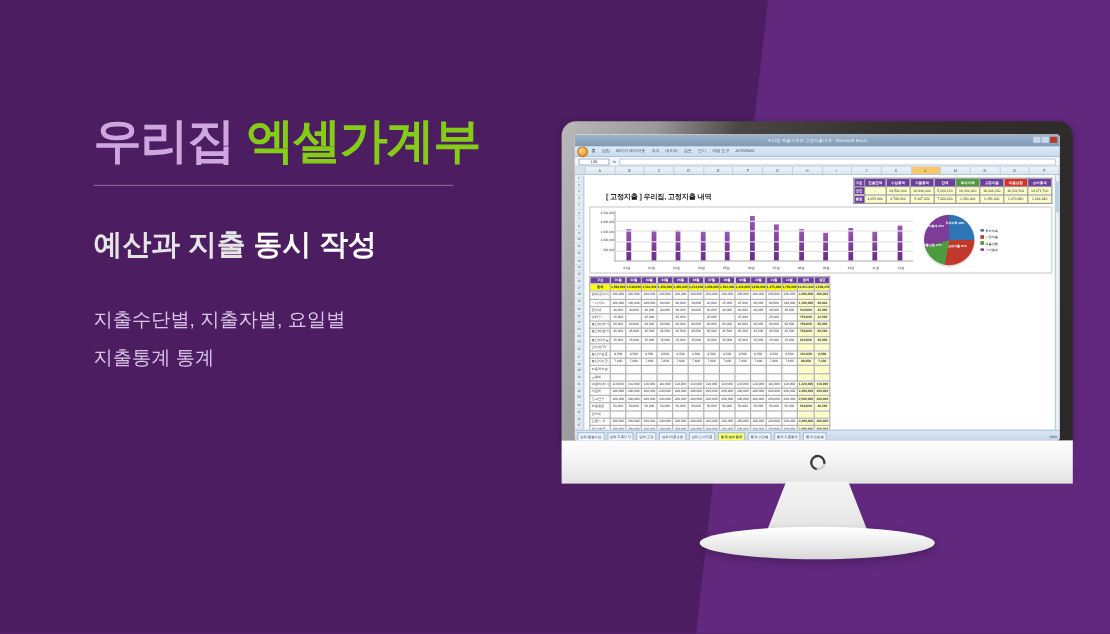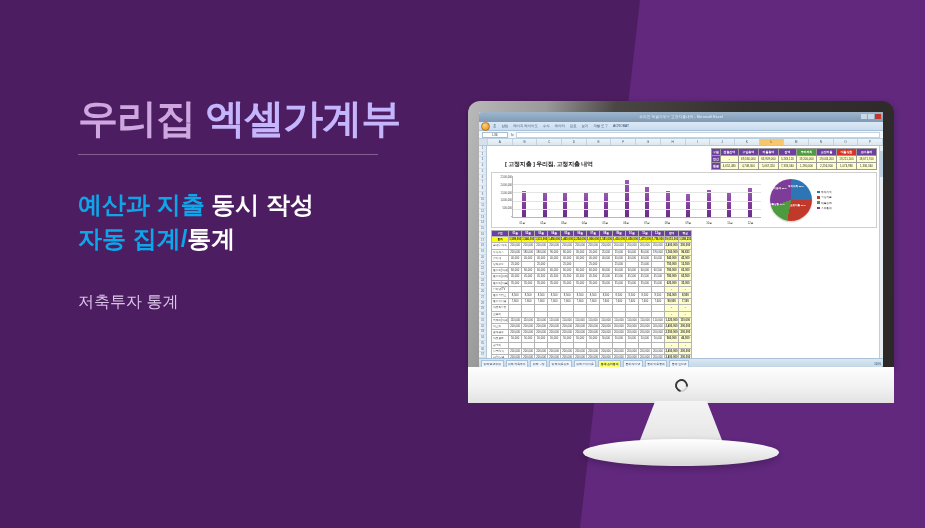--- a/index.html
+++ b/index.html
@@ -28,32 +28,32 @@
   }
 
   
   .text-col { position:absolute; left:78px; top:96px; width:400px; }
 
   .main-title {
     font-size:40px; font-weight:700; color:#ffffff; letter-spacing:-1px;
     line-height:1.1; white-space:nowrap;
   }
   .main-title .tword-1 { color:#cfa7e0; }
-  .main-title .tword-2 { color:#c4b5fd; }
+  .main-title .tword-2 { color:#84cc16; }
 
   .title-rule {
     margin-top:14px; width:300px; height:1px; background:rgba(255,255,255,.30);
   }
 
   .sub-block { margin-top:33px; }
   .sub-line {
     font-size:24px; font-weight:700; line-height:1.42; white-space:nowrap;
     color:#ffffff;
   }
-  .sub-line .hl { color:#0ea5e9; }
+  .sub-line .hl { color:#e5e5e5; }
 
   .note-block { margin-top:30px; }
   .note-line {
     font-size:16px; font-weight:400; color:#d9c4e8; line-height:1.95;
     white-space:nowrap;
   }
 
   
   .monitor { position:absolute; left:468px; top:101px; width:426px; height:364px; }
 
@@ -285,27 +285,25 @@
     <div class="main-title">
       <span class="tword-1">우리집</span>
       <span class="tword-2">엑셀가계부</span>
     </div>
     <div class="title-rule"></div>
 
     <div class="sub-block">
       <div class="sub-line">
         <span class="hl">예산과 지출</span><span> 동시 작성</span>
       </div>
-      <div class="sub-line">
-        <span class="hl">자동 집계/</span><span>통계</span>
-      </div>
     </div>
 
     <div class="note-block">
-      <div class="note-line">저축투자 통계</div>
+      <div class="note-line">지출수단별, 지출자별, 요일별</div>
+      <div class="note-line">지출통계 통계</div>
     </div>
   </div>
 
   <div class="monitor">
 
     <div class="screen-shell">
       <div class="screen">
 
         <div class="xl">
 

